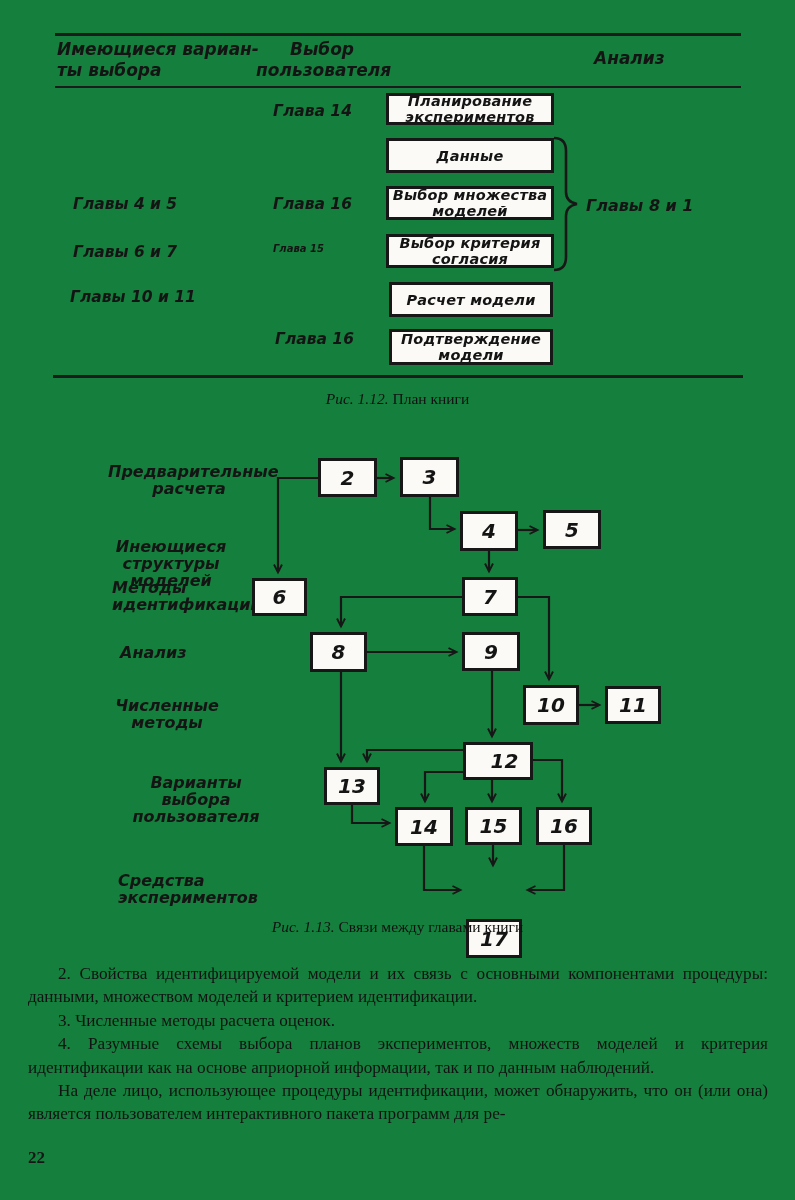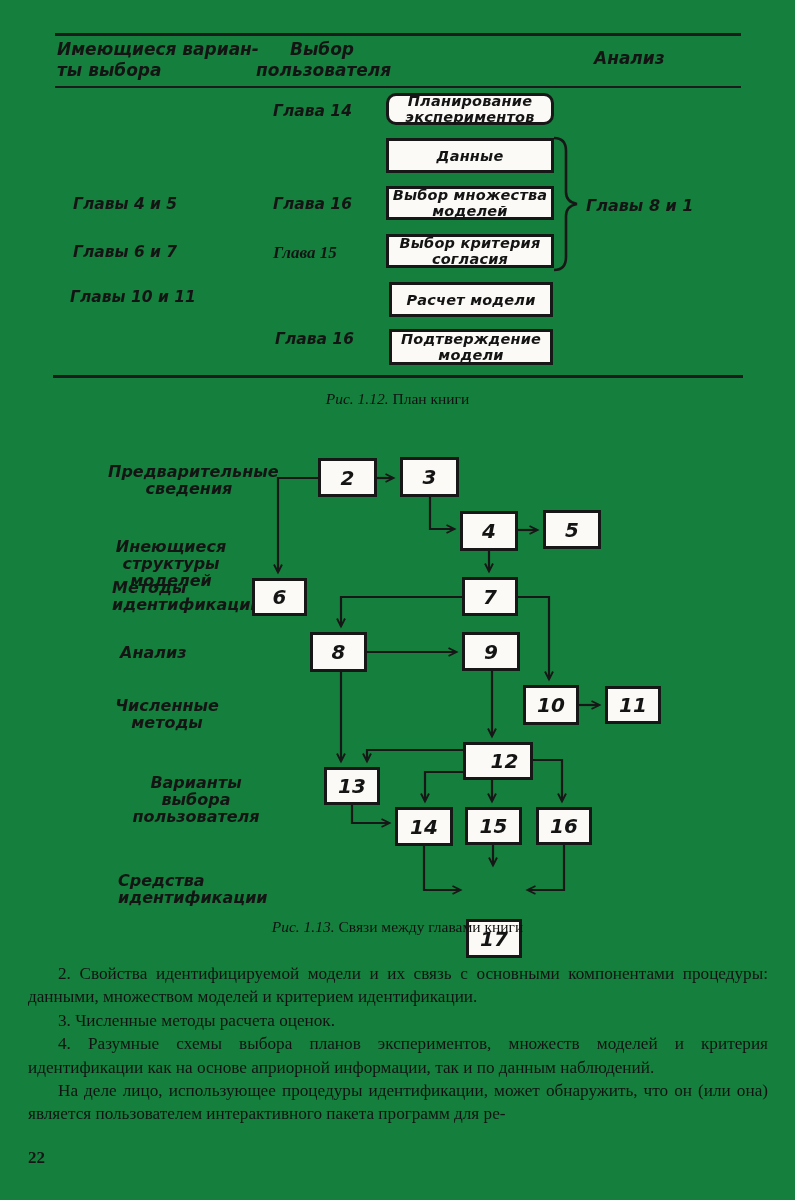--- a/index.html
+++ b/index.html
@@ -55,28 +55,28 @@
     <div class="rule" style="left:53px;top:375px;width:690px;height:3px;"></div>
 
     <div class="abs hand pre" style="left:57px;top:39px;font-size:17px;line-height:21px;">Имеющиеся вариан-
 ты выбора</div>
     <div class="abs hand pre" style="left:256px;top:39px;width:132px;font-size:17px;line-height:21px;text-align:center;">Выбор
 пользователя</div>
     <div class="abs hand" style="left:594px;top:48px;font-size:17px;">Анализ</div>
 
     <div class="abs hand" style="left:273px;top:102px;font-size:15.5px;">Глава 14</div>
     <div class="abs hand" style="left:273px;top:195px;font-size:15.5px;">Глава 16</div>
-    <div class="abs hand" style="left:273px;top:243px;font-size:17px;font-family:Liberation Serif, serif;">Глава 15</div>
+    <div class="abs hand" style="left:273px;top:243px;font-size:10px;">Глава 15</div>
     <div class="abs hand" style="left:275px;top:330px;font-size:15.5px;">Глава 16</div>
 
     <div class="abs hand" style="left:73px;top:195px;font-size:15.5px;">Главы 4 и 5</div>
     <div class="abs hand" style="left:73px;top:243px;font-size:15.5px;">Главы 6 и 7</div>
     <div class="abs hand" style="left:70px;top:288px;font-size:15.5px;">Главы 10 и 11</div>
 
-    <div class="tbox hand pre" style="left:386px;top:93px;width:162px;height:26px;border-radius:10px;">Планирование
+    <div class="tbox hand pre" style="left:386px;top:93px;width:162px;height:26px;">Планирование
 экспериментов</div>
     <div class="tbox hand pre" style="left:386px;top:138px;width:162px;height:29px;">Данные</div>
     <div class="tbox hand pre" style="left:386px;top:186px;width:162px;height:28px;">Выбор множества
 моделей</div>
     <div class="tbox hand pre" style="left:386px;top:234px;width:162px;height:28px;">Выбор критерия
 согласия</div>
     <div class="tbox hand pre" style="left:389px;top:282px;width:158px;height:29px;">Расчет модели</div>
     <div class="tbox hand pre" style="left:389px;top:329px;width:158px;height:30px;">Подтверждение
 модели</div>
 
@@ -116,33 +116,33 @@
         <path d="M492,340 L492,361" marker-end="url(#arr)"></path>
         <path d="M520,320 L562,320 L562,361" marker-end="url(#arr)"></path>
         <path d="M352,365 L352,383 L389,383" marker-end="url(#arr)"></path>
         <path d="M424,406 L424,450 L460,450" marker-end="url(#arr)"></path>
         <path d="M493,405 L493,425" marker-end="url(#arr)"></path>
         <path d="M564,405 L564,450 L528,450" marker-end="url(#arr)"></path>
       </g>
     </svg>
 
     <div class="abs hand pre dlabel" style="left:108px;top:23px;width:162px;text-align:center;">Предварительные
-сведения</div>
+расчета</div>
     <div class="abs hand pre dlabel" style="left:112px;top:70px;width:118px;text-align:center;margin-top:28px;">Инеющиеся
 структуры
 моделей</div>
     <div class="abs hand pre dlabel" style="left:112px;top:139px;">Методы
 идентификации</div>
     <div class="abs hand dlabel" style="left:120px;top:204px;">Анализ</div>
     <div class="abs hand pre dlabel" style="left:112px;top:257px;width:110px;text-align:center;">Численные
 методы</div>
     <div class="abs hand pre dlabel" style="left:116px;top:334px;width:160px;text-align:center;">Варианты выбора
 пользователя</div>
     <div class="abs hand pre dlabel" style="left:118px;top:432px;">Средства
-идентификации</div>
+экспериментов</div>
 
     <div class="node hand" style="left:318px;top:18px;width:53px;height:33px;">2</div>
     <div class="node hand" style="left:400px;top:17px;width:53px;height:34px;">3</div>
     <div class="node hand" style="left:460px;top:71px;width:52px;height:34px;">4</div>
     <div class="node hand" style="left:543px;top:70px;width:52px;height:33px;">5</div>
     <div class="node hand" style="left:252px;top:138px;width:49px;height:32px;">6</div>
     <div class="node hand" style="left:462px;top:137px;width:50px;height:33px;">7</div>
     <div class="node hand" style="left:310px;top:192px;width:51px;height:34px;">8</div>
     <div class="node hand" style="left:462px;top:192px;width:52px;height:33px;">9</div>
     <div class="node hand" style="left:523px;top:245px;width:50px;height:34px;">10</div>

